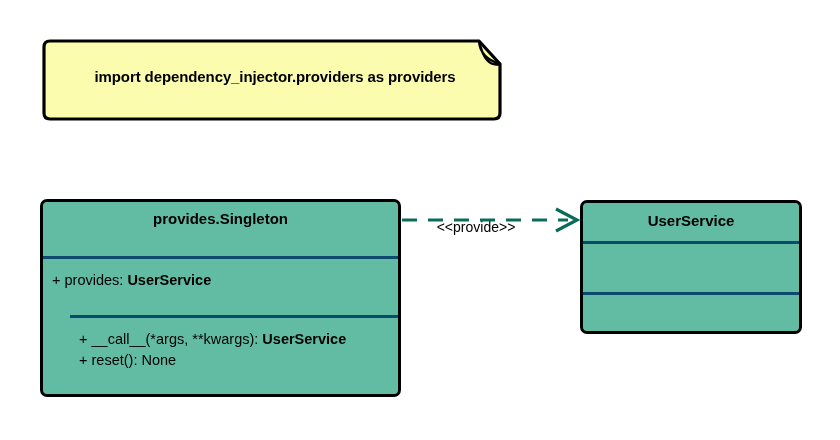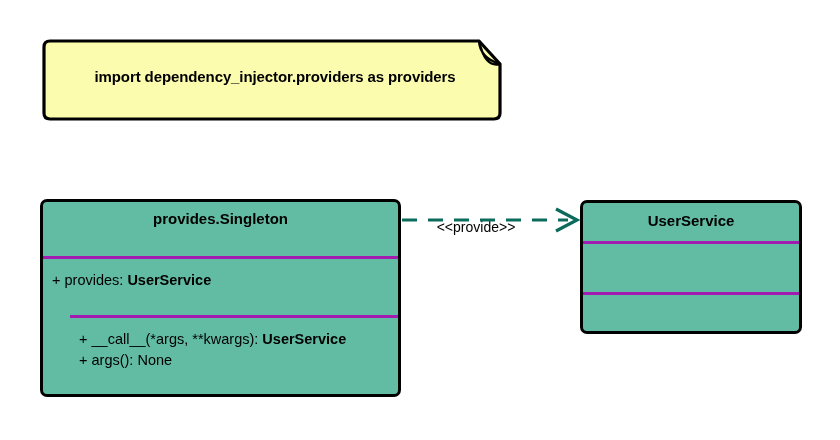--- a/index.html
+++ b/index.html
@@ -54,21 +54,21 @@
     background: #62bca3;
     border: 3px solid #000000;
     border-radius: 7px;
     overflow: hidden;
   }
   .compartment {
     box-sizing: border-box;
     position: relative;
   }
   .compartment + .compartment {
-    border-top: 3px solid #a21caf;
+    border-top: 3px solid #0c4a6e;
   }
   .comp-title {
     text-align: center;
     font-weight: bold;
     font-size: 15px;
     color: #000000;
     line-height: 19px;
     padding-top: 7px;
     padding-bottom: 7px;
   }
@@ -170,21 +170,21 @@
 
     <div class="compartment c-attrs">
       <div class="comp-body">
         <div class="member"><span>+</span>&nbsp;<span>provides: </span><b>UserService</b></div>
       </div>
     </div>
 
     <div class="compartment c-methods">
       <div class="comp-body">
         <div class="member"><span>+</span>&nbsp;<span>__call__(*args, **kwargs): </span><b>UserService</b></div>
-        <div class="member"><span>+</span>&nbsp;<span>args(): None</span><b></b></div>
+        <div class="member"><span>+</span>&nbsp;<span>reset(): None</span><b></b></div>
       </div>
     </div>
   </div>
 
   <div class="uml-class" id="class-userservice">
 
     <div class="compartment c-title">
       <div class="comp-title">
         <div>UserService</div>
       </div>

